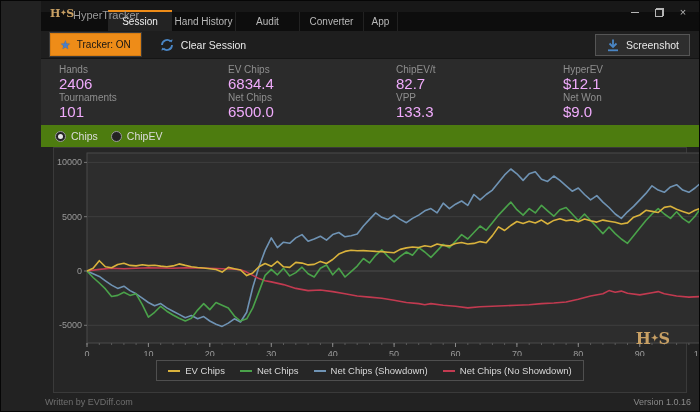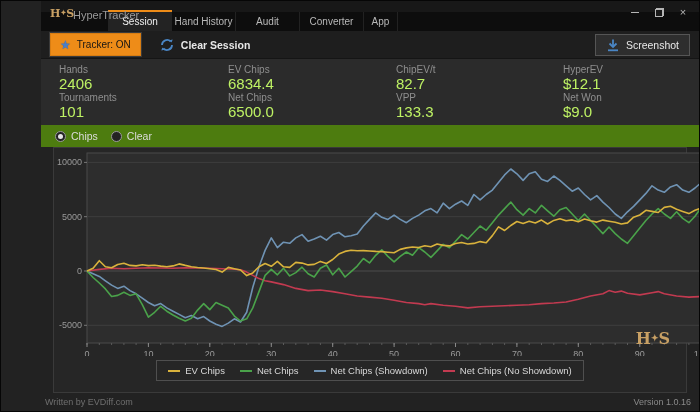--- a/index.html
+++ b/index.html
@@ -21,29 +21,29 @@
   .restore-glyph::after  { content:''; position:absolute; bottom:0; left:0; width:6px; height:6px; border:1px solid #b5b5b5; background:#181818; }
   .tabstrip { position:absolute; left:67px; bottom:0; display:flex; align-items:flex-end; z-index:2; }
   .tab { height:19px; background:#0d0d0d; border-right:1px solid #222; color:#b8b8b8; font-size:10px; display:flex; align-items:center; justify-content:center; cursor:default; }
   .tab.w64 { width:64px; } .tab.w34 { width:34px; }
   .tab.active { height:21px; background:#232323; border-top:2px solid #ee8c18; border-right:none; color:#f0f0f0; }
 
   
   .toolbar { height:28px; background:#1e1e1e; border-bottom:1px solid #151515; display:flex; align-items:center; padding:0 9px; }
   .tracker-btn { display:flex; align-items:center; gap:6px; height:23px; padding:0 9px; background:#ee8c18; border:1px solid #d87d12; outline:1px solid #3a3a3a; color:#151515; font-size:10px; }
   .star-icon { color:#4a7fc9; font-size:12px; line-height:1; text-shadow:0 0 1px #2c5a9a; }
-  .clear-btn { display:flex; align-items:center; gap:6px; margin-left:12px; height:23px; padding:0 6px; color:#e8e8e8; font-size:10.5px; background:transparent;font-weight:bold; }
+  .clear-btn { display:flex; align-items:center; gap:6px; margin-left:12px; height:23px; padding:0 6px; color:#e8e8e8; font-size:10.5px; background:transparent; }
   .flex-spacer { flex:1; }
   .screenshot-btn { display:flex; align-items:center; gap:6px; height:22px; padding:0 10px; background:#2e2e2e; border:1px solid #555; color:#e8e8e8; font-size:10.5px; }
 
   
   .stats { height:66px; background:#2b2b2b; display:grid; grid-template-columns:169px 168px 167px 1fr; grid-auto-rows:1fr; padding:5px 0 5px 18px; }
   .stat-cell { display:flex; flex-direction:column; justify-content:center; }
   .stat-label { font-size:10px; color:#8f8f8f; line-height:12px; }
-  .stat-value { font-size:15px; color:#bef264; line-height:16px; font-weight:400; }
+  .stat-value { font-size:15px; color:#f0abfc; line-height:16px; font-weight:400; }
 
   
   .radio-row { height:22px; background:#4d7c0f; display:flex; align-items:center; gap:13px; padding-left:14px; }
   .radio { display:flex; align-items:center; gap:5px; cursor:default; }
   .radio-dot { position:relative; width:11px; height:11px; border:1px solid #9a9a9a; border-radius:50%; background:#232323; }
   .radio.selected .radio-dot::after { content:''; position:absolute; left:2px; top:2px; width:5px; height:5px; border-radius:50%; background:#e6e6e6; }
   .radio-label { font-size:10.5px; color:#dcdcdc; }
 
   
   .chart-panel { position:relative; margin:0 12px; height:246px; background:#262626; border:1px solid #3a3a3a; }
@@ -160,21 +160,21 @@
     </div>
   </div>
 
   <div class="radio-row">
     <span class="radio selected">
       <span class="radio-dot"></span>
       <span class="radio-label">Chips</span>
     </span>
     <span class="radio">
       <span class="radio-dot"></span>
-      <span class="radio-label">Clear</span>
+      <span class="radio-label">ChipEV</span>
     </span>
   </div>
 
   <div class="chart-panel">
     <svg id="chart-svg" width="672" height="206">
         <rect x="33" y="3" width="624" height="190" fill="#2d2d2d" stroke="#4a4a4a"></rect>
         <line x1="34" x2="656" y1="12.4" y2="12.4" stroke="#3e3e3e"></line>
         <line x1="30" x2="33" y1="12.4" y2="12.4" stroke="#777"></line>
         <text x="28" y="15.4" text-anchor="end" fill="#9a9a9a" font-size="9" font-family="Liberation Sans, sans-serif">10000</text>
         <line x1="34" x2="656" y1="66.7" y2="66.7" stroke="#3e3e3e"></line>

